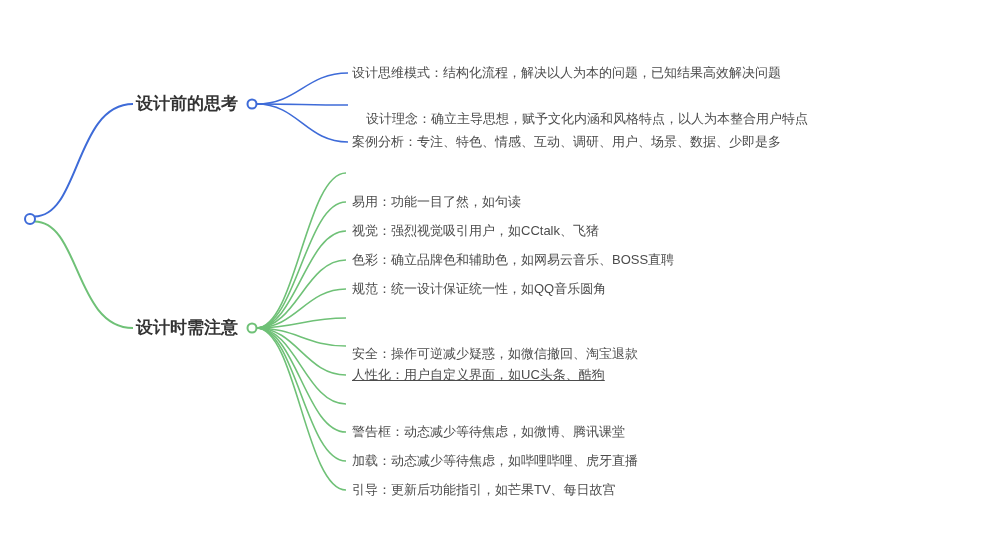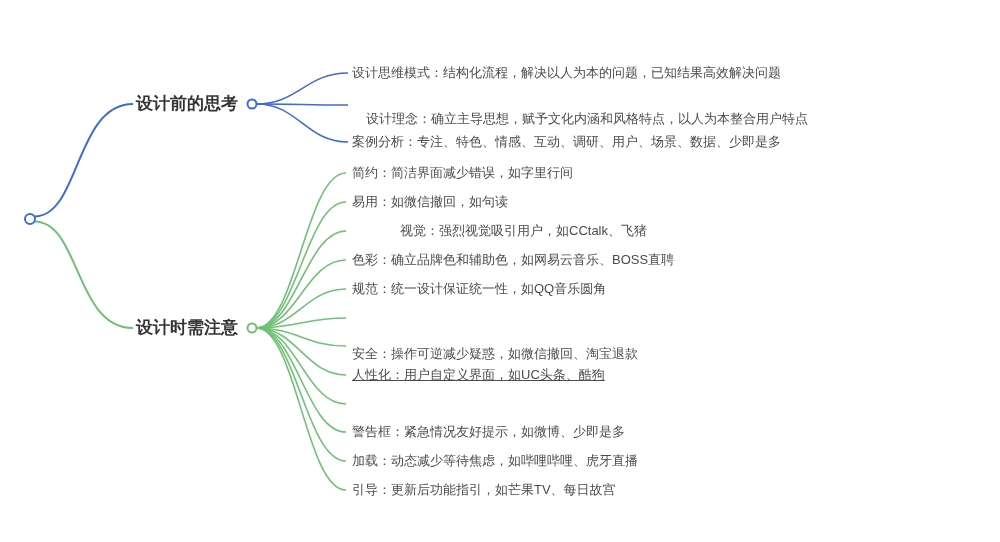--- a/index.html
+++ b/index.html
@@ -70,24 +70,23 @@
     <circle cx="252" cy="328" r="4.5" fill="#ffffff" stroke-width="2" stroke="#6FC177"></circle>
   </svg>
 
   <div class="node-label branch-label" style="left:136px; top:93px;">设计前的思考</div>
   <div class="node-label branch-label" style="left:136px; top:317px;">设计时需注意</div>
 
   <div class="node-label child-label" style="left:352px; top:63px;">设计思维模式：结构化流程，解决以人为本的问题，已知结果高效解决问题</div>
   <div class="node-label child-label" style="left:366px; top:95px;margin-top:14px;">设计理念：确立主导思想，赋予文化内涵和风格特点，以人为本整合用户特点</div>
   <div class="node-label child-label" style="left:352px; top:132px;">案例分析：专注、特色、情感、互动、调研、用户、场景、数据、少即是多</div>
 
-  <div class="node-label child-label" style="left:352px; top:163px;">简约：简洁界面减少错误，如字里行间</div>
-  <div class="node-label child-label" style="left:352px; top:192px;">易用：如微信撤回，如句读</div>
-  <div class="node-label child-label" style="left:352px; top:221px;margin-left:48px;">视觉：强烈视觉吸引用户，如CCtalk、飞猪</div>
+  <div class="node-label child-label" style="left:352px; top:192px;">易用：功能一目了然，如句读</div>
+  <div class="node-label child-label" style="left:352px; top:221px;">视觉：强烈视觉吸引用户，如CCtalk、飞猪</div>
   <div class="node-label child-label" style="left:352px; top:250px;">色彩：确立品牌色和辅助色，如网易云音乐、BOSS直聘</div>
   <div class="node-label child-label" style="left:352px; top:279px;">规范：统一设计保证统一性，如QQ音乐圆角</div>
   <div class="node-label child-label" style="left:352px; top:336px;margin-top:8px;">安全：操作可逆减少疑惑，如微信撤回、淘宝退款</div>
   <div class="node-label child-label" style="left:352px; top:365px;text-decoration:underline;">人性化：用户自定义界面，如UC头条、酷狗</div>
-  <div class="node-label child-label" style="left:352px; top:422px;">警告框：紧急情况友好提示，如微博、少即是多</div>
+  <div class="node-label child-label" style="left:352px; top:422px;">警告框：动态减少等待焦虑，如微博、腾讯课堂</div>
   <div class="node-label child-label" style="left:352px; top:451px;">加载：动态减少等待焦虑，如哔哩哔哩、虎牙直播</div>
   <div class="node-label child-label" style="left:352px; top:480px;">引导：更新后功能指引，如芒果TV、每日故宫</div>
 
 </div>
 
 </body></html>

